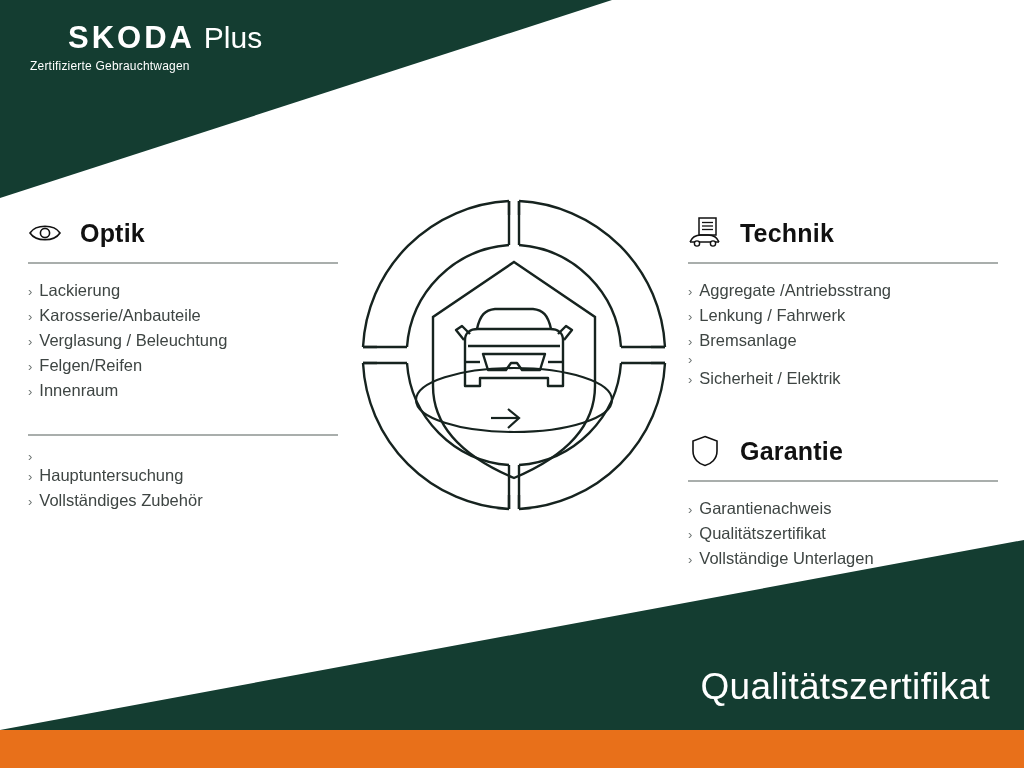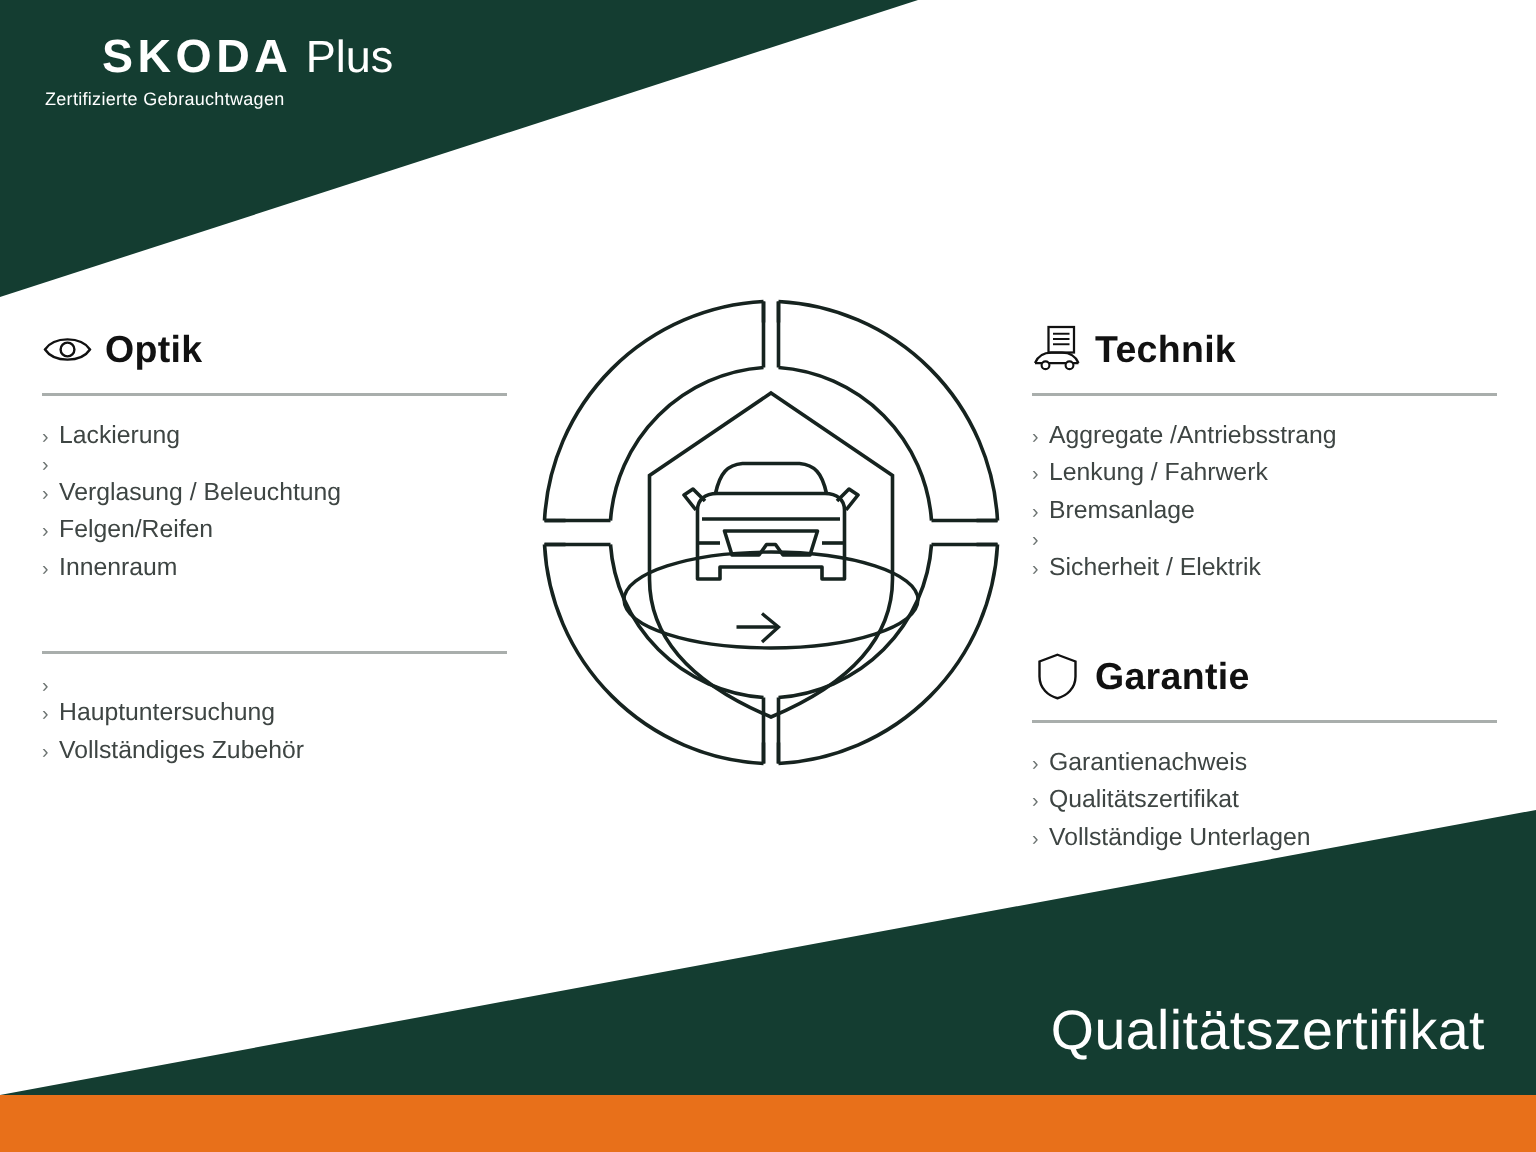--- a/index.html
+++ b/index.html
@@ -51,21 +51,21 @@
   }
   .dealer-mark{margin-left:10px;}
 
   
   .col{position:absolute;z-index:4;width:310px;}
   .col-left{left:28px;}
   .col-right{left:688px;}
   .blk-top{top:210px;}
   .blk-bottom{top:428px;}
 
-  .sec-head{display:flex;align-items:center;gap:8px;height:46px;}
+  .sec-head{display:flex;align-items:center;gap:18px;height:46px;}
   .sec-icon{width:34px;height:34px;flex:0 0 34px;display:flex;align-items:center;justify-content:center;}
   .sec-icon svg{display:block;}
   .sec-title{font-size:25px;font-weight:700;color:#111111;letter-spacing:.2px;}
   .sec-rule{height:2px;background:#a9aeac;margin-top:6px;width:100%;}
 
   .sec-list{list-style:none;margin:14px 0 0 0;padding:0;}
   .sec-list li{
     font-size:16.5px;color:#3e4543;line-height:1.52;
     display:flex;align-items:baseline;gap:7px;white-space:nowrap;
   }
@@ -109,20 +109,21 @@
       <span class="sec-title">Optik</span>
     </div>
     <div class="sec-rule"></div>
     <ul class="sec-list">
       <li>
           <span class="chev">›</span>
           <span>Lackierung</span>
         </li>
       <li>
           <span class="chev">›</span>
+          <span>Karosserie/Anbauteile</span>
         </li>
       <li>
           <span class="chev">›</span>
           <span>Verglasung / Beleuchtung</span>
         </li>
       <li>
           <span class="chev">›</span>
           <span>Felgen/Reifen</span>
         </li>
       <li>

